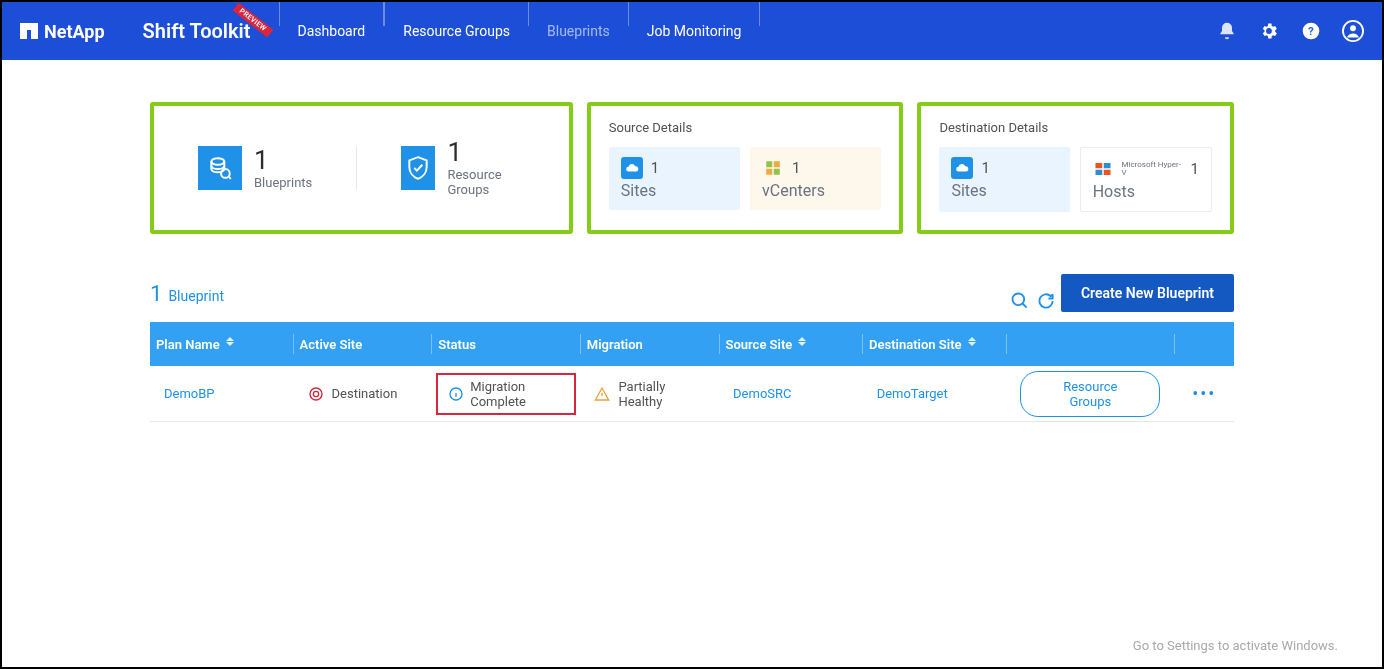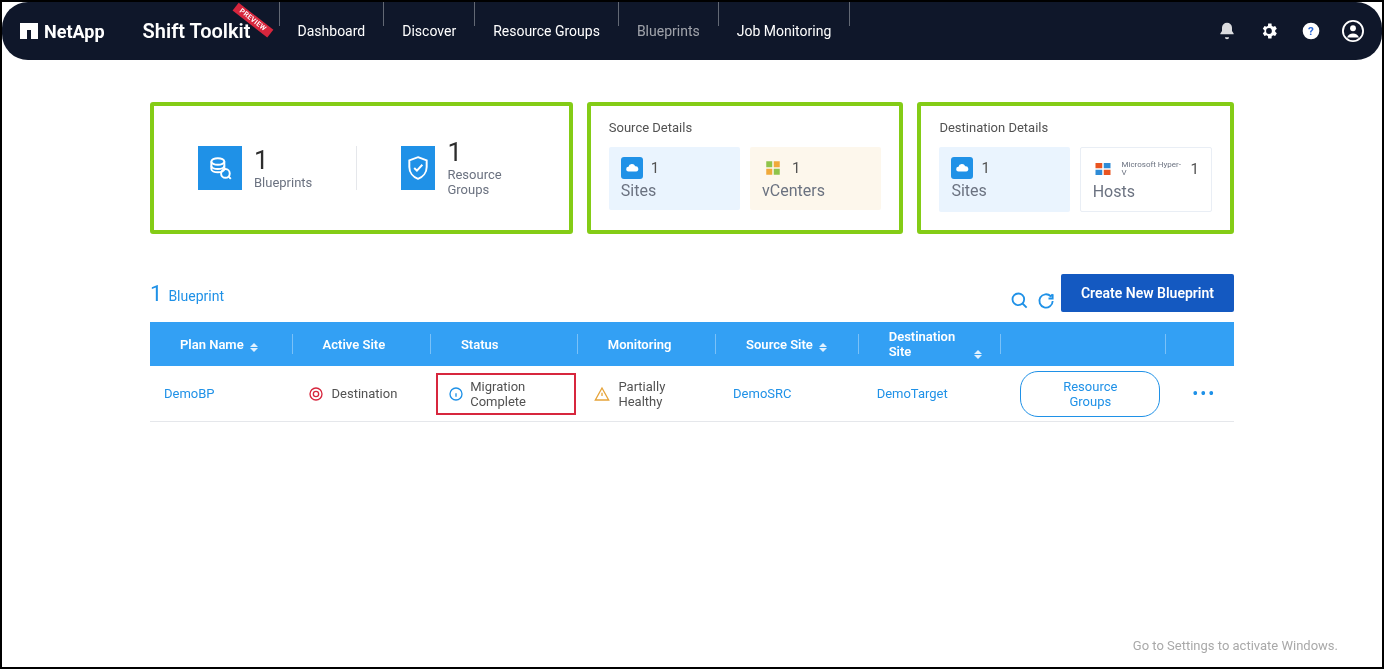--- a/index.html
+++ b/index.html
@@ -1,19 +1,19 @@
 <!DOCTYPE html>
 <html><head>
   <meta charset="utf-8">
   <style>
     * { margin: 0; padding: 0; box-sizing: border-box; font-family: -apple-system, BlinkMacSystemFont, "Segoe UI", Roboto, Arial, sans-serif; }
     body { background: #fff; width: 1384px; height: 669px; position: relative; overflow: hidden; border: 2px solid #000; }
     
     
-    .header { background: #0f172a; height: 58px; display: flex; align-items: center; padding: 0 18px; color: #fff; border-radius: 26px; }
+    .header { background: #1d4ed8; height: 58px; display: flex; align-items: center; padding: 0 18px; color: #fff; }
     .logo-group { display: flex; align-items: center; gap: 6px; }
     .logo-icon { width: 18px; height: 18px; display: flex; align-items: center; }
     .logo-text { font-weight: 700; font-size: 18px; }
     .product-name { font-size: 20px; font-weight: 600; margin-left: 38px; position: relative; }
     .preview-ribbon { position: absolute; top: -4px; right: -24px; background: #d7263d; color: #fff; font-size: 7px; padding: 1px 6px; transform: rotate(38deg); font-weight: 600; letter-spacing: 0.3px; }
     .nav { display: flex; margin-left: 28px; }
     .nav-sep { width: 1px; height: 24px; background: rgba(255,255,255,0.35); }
     .nav-item { padding: 0 18px; font-size: 14px; color: #fff; cursor: pointer; display: flex; align-items: center; height: 58px; }
     .nav-item.active { color: rgba(255,255,255,0.6); }
     .header-icons { margin-left: auto; display: flex; align-items: center; gap: 20px; }
@@ -47,21 +47,21 @@
     .table-header { display: flex; align-items: center; justify-content: space-between; margin-bottom: 10px; }
     .table-title { display: flex; align-items: baseline; gap: 6px; }
     .table-count { font-size: 22px; color: #1f91e7; font-weight: 400; }
     .table-label { font-size: 14px; color: #1f91e7; }
     .table-actions { display: flex; align-items: flex-end; gap: 4px; }
     .action-icon { width: 22px; height: 22px; cursor: pointer; display: flex; align-items: center; justify-content: center; color: #1f91e7; }
     .create-btn { background: #1459c1; color: #fff; border: none; padding: 11px 20px; font-size: 14px; font-weight: 600; cursor: pointer; border-radius: 2px; }
     
     .table { width: 100%; }
     .thead { background: #33a0f4; display: flex; align-items: center; height: 44px; color: #fff; font-size: 13px; font-weight: 600; }
-    .th { padding: 0 18px; display: flex; align-items: flex-end; gap: 6px; margin-left: 12px; }
+    .th { padding: 0 6px; display: flex; align-items: flex-start; gap: 6px; }
     .th-sep { width: 1px; height: 20px; background: rgba(255,255,255,0.35); }
     .sort-icon { display: flex; flex-direction: column; gap: 1px; }
     .sort-icon span { width: 0; height: 0; border-left: 4px solid transparent; border-right: 4px solid transparent; }
     .sort-up { border-bottom: 4px solid rgba(255,255,255,0.85); }
     .sort-dn { border-top: 4px solid rgba(255,255,255,0.85); }
     
     .col-plan { width: 145px; }
     .col-active { width: 140px; }
     .col-status { width: 150px; }
     .col-compl { width: 140px; }
@@ -96,21 +96,20 @@
     <span class="logo-text">NetApp</span>
   </div>
   <div class="product-name">
     <span>Shift Toolkit</span>
     <span class="preview-ribbon">PREVIEW</span>
   </div>
   <div class="nav">
     <span class="nav-sep"></span>
     <div class="nav-item">Dashboard</div>
     <span class="nav-sep"></span>
-    <div class="nav-item">Discover</div>
     <span class="nav-sep"></span>
     <div class="nav-item">Resource Groups</div>
     <span class="nav-sep"></span>
     <div class="nav-item active">Blueprints</div>
     <span class="nav-sep"></span>
     <div class="nav-item">Job Monitoring</div>
     <span class="nav-sep"></span>
   </div>
   <div class="header-icons">
     <span class="header-icon">
@@ -271,21 +270,21 @@
       <span class="th-sep"></span>
       <div class="th col-active">
           <span>Active Site</span>
         </div>
       <span class="th-sep"></span>
       <div class="th col-status">
           <span>Status</span>
         </div>
       <span class="th-sep"></span>
       <div class="th col-compl">
-          <span>Monitoring</span>
+          <span>Migration</span>
         </div>
       <span class="th-sep"></span>
       <div class="th col-src">
         <span>Source Site</span>
         <span class="sort-icon">
             <span class="sort-up"></span>
             <span class="sort-dn"></span>
           </span>
       </div>
       <span class="th-sep"></span>

